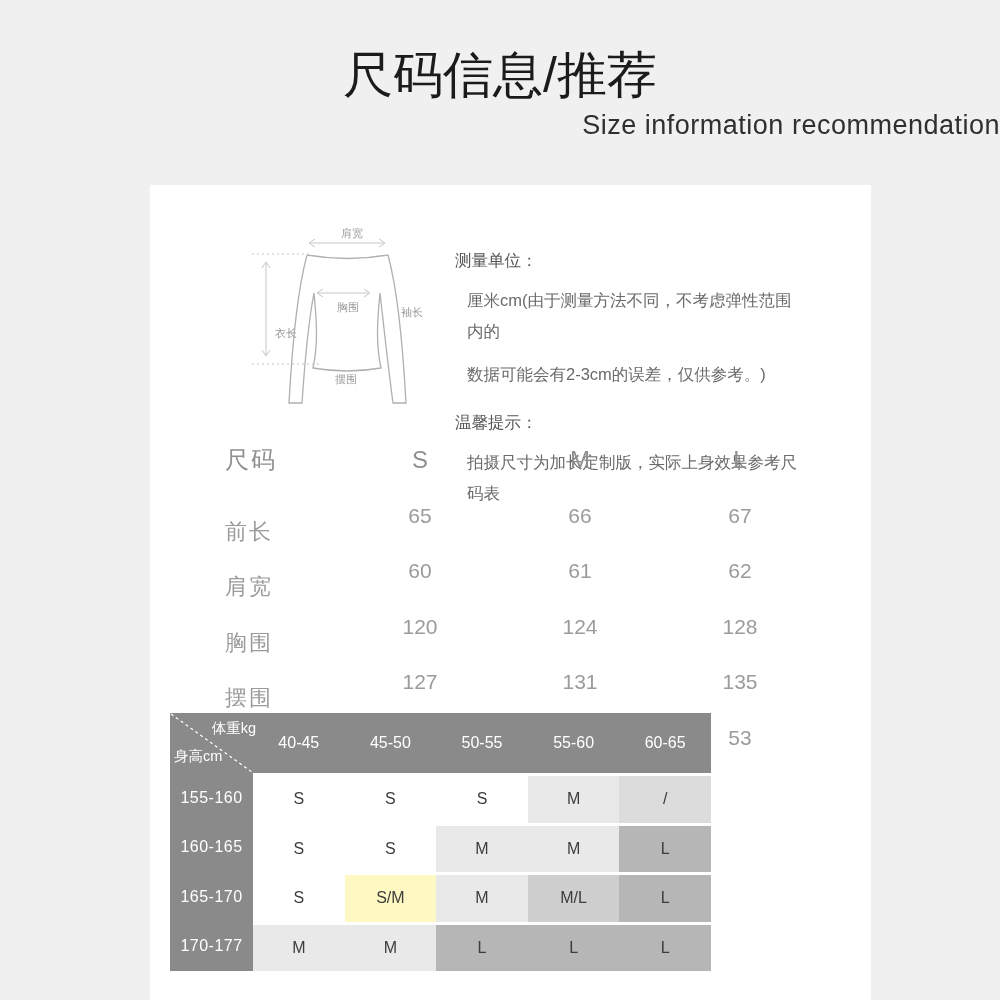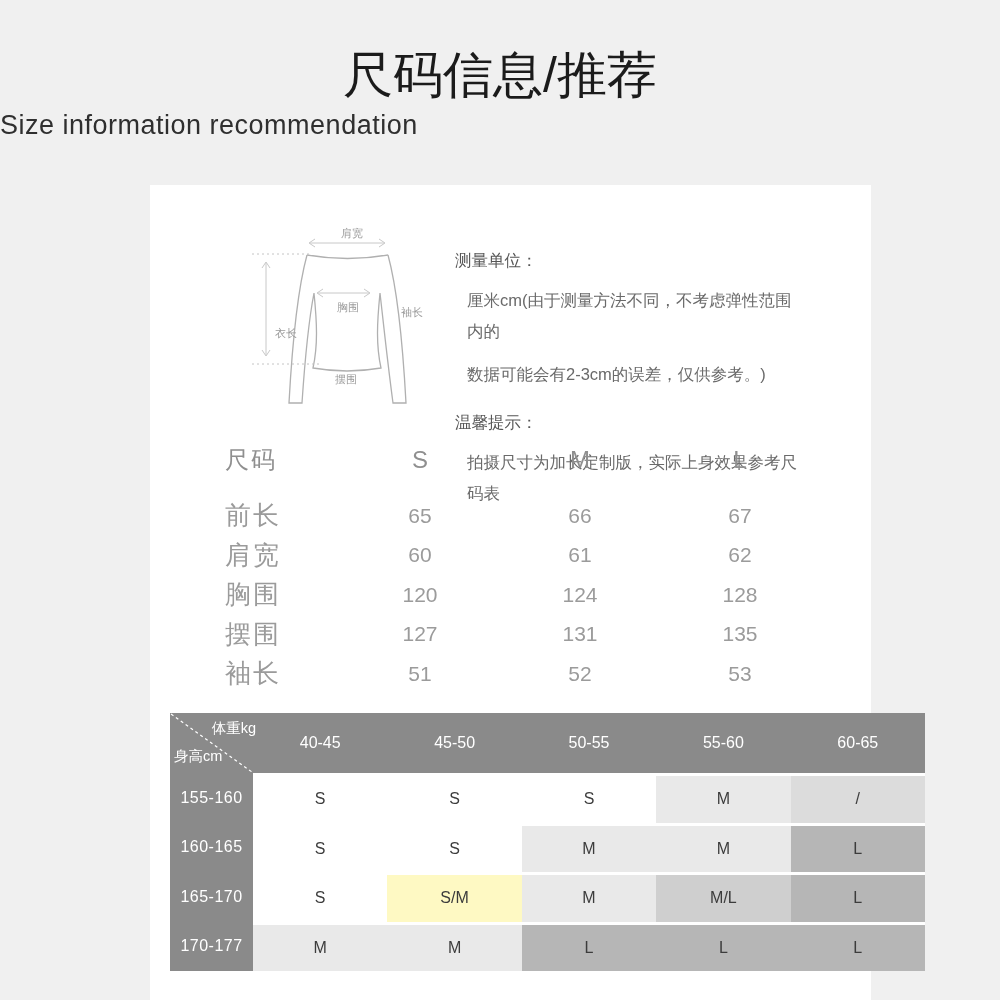--- a/index.html
+++ b/index.html
@@ -9,21 +9,21 @@
     font-family:"Liberation Sans","DejaVu Sans",sans-serif;
   }
   
   .main-title{
     position:absolute;top:42px;left:0;width:1000px;
     text-align:center;font-size:50px;font-weight:400;color:#1b1b1b;
     letter-spacing:0px;
   }
   .sub-title{
     position:absolute;top:110px;left:0;width:1000px;
-    text-align:left;font-size:27px;font-weight:400;color:#2f2f2f;
+    text-align:right;font-size:27px;font-weight:400;color:#2f2f2f;
     letter-spacing:0.5px;
   }
   
   .card{
     position:absolute;left:150px;top:185px;width:698px;height:815px;
     background:#ffffff;
     padding-left:23px;
   }
   
   .diagram{position:absolute;left:70px;top:28px;width:225px;height:200px;}
@@ -40,24 +40,24 @@
   }
   .size-table .hcell{
     height:46px;display:flex;align-items:center;justify-content:center;
     font-size:24px;color:#8f8f8f;margin-bottom:13px;
   }
   .size-table .hcell.lab{justify-content:flex-start;letter-spacing:2px;}
   .size-table .cell{
     height:39.5px;display:flex;align-items:center;justify-content:center;
     font-size:21px;color:#9b9b9b;
   }
-  .size-table .cell.lab{justify-content:flex-start;font-size:26px;letter-spacing:2px;}
+  .size-table .cell.lab{justify-content:flex-start;font-size:22px;letter-spacing:2px;margin-top:16px;}
   
   .matrix{
-    position:absolute;left:20px;top:528px;width:755px;
+    position:absolute;left:20px;top:528px;width:541px;
     display:grid;grid-template-columns:83px repeat(5,1fr);
     grid-template-rows:60px repeat(4,49.5px);
   }
   .matrix .mhead{
     background:#8a8a8a;color:#ffffff;font-size:16px;
     display:flex;align-items:center;justify-content:center;
   }
   .matrix .corner{position:relative;overflow:visible;}
   .matrix .corner svg{position:absolute;left:0;top:0;}
   .matrix .corner .ct{position:absolute;top:6px;right:-3px;font-size:14.5px;color:#fff;white-space:nowrap;}

